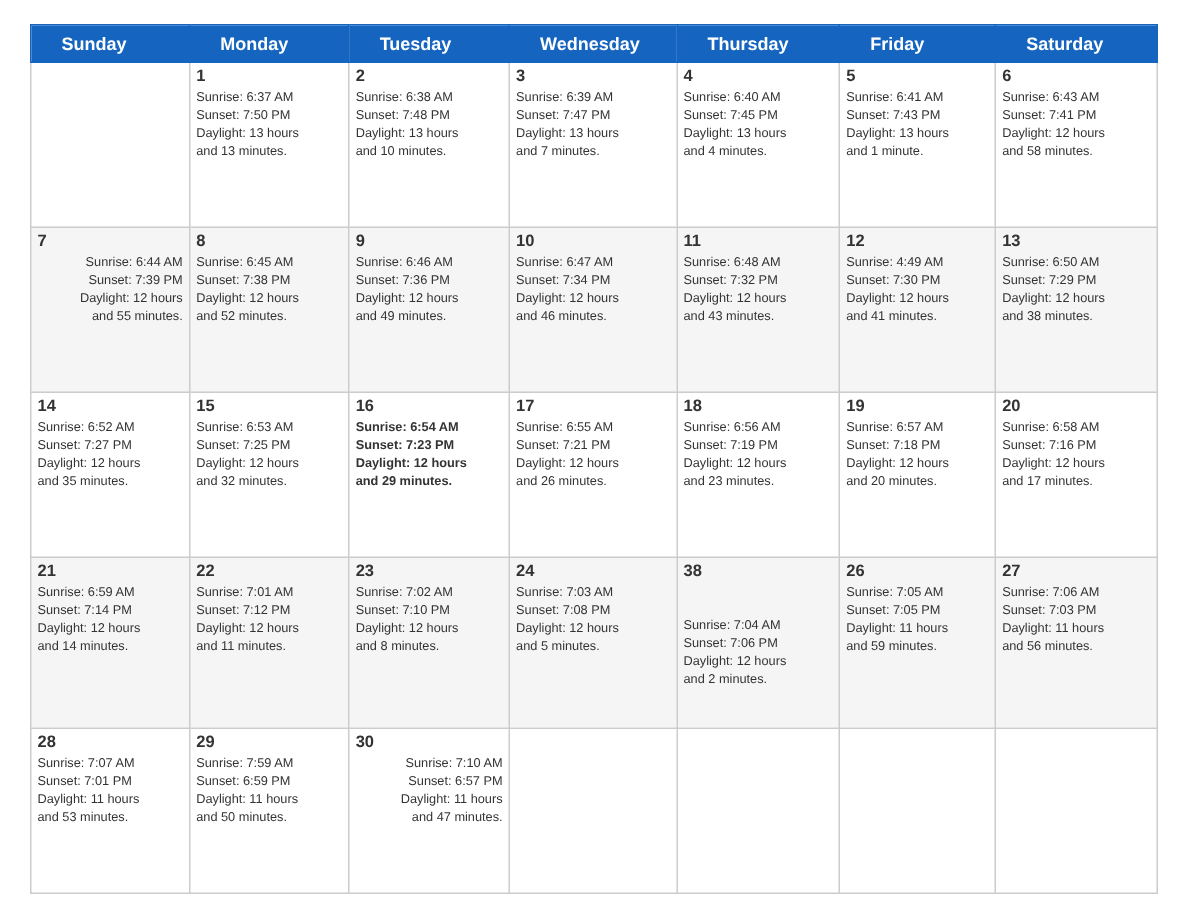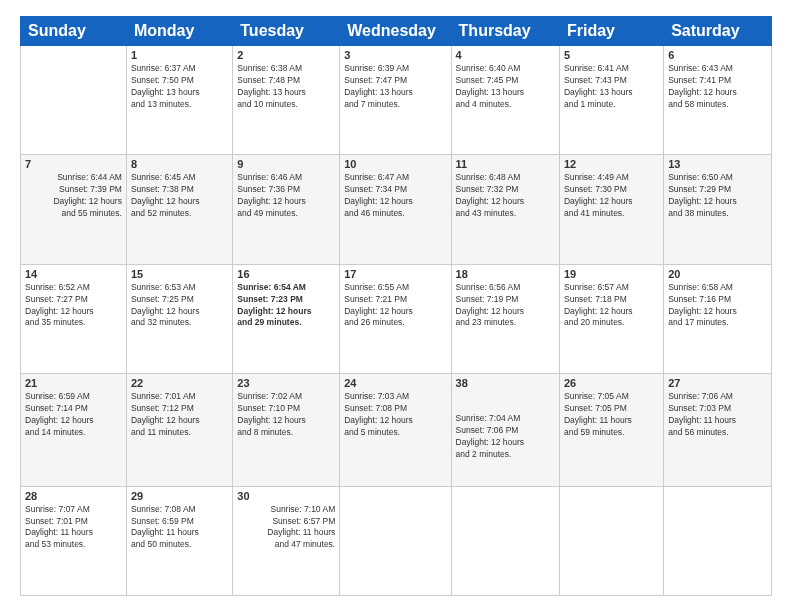--- a/index.html
+++ b/index.html
@@ -47,23 +47,23 @@
     }
     .calendar {
       width: 100%;
       border-collapse: collapse;
       flex: 1;
       font-size: 9.5px;
     }
     .calendar th {
       background-color: #1565c0;
       color: white;
-      padding: 5px 7px;
+      padding: 5px 20px;
       text-align: left;
-      font-size: 16px;
+      font-size: 12px;
       font-weight: bold;
       border: 1px solid #1565c0;
     }
     .calendar td {
       border: 1px solid #ccc;
       vertical-align: top;
       padding: 3px 4px;
       width: 113px;
       height: 88px;
     }
@@ -307,21 +307,21 @@
         <tr class="row-white">
           <td>
             <div class="day-num">28</div>
             <div class="day-info" style="white-space: pre-line;">Sunrise: 7:07 AM
 Sunset: 7:01 PM
 Daylight: 11 hours
 and 53 minutes.</div>
           </td>
           <td>
             <div class="day-num">29</div>
-            <div class="day-info" style="white-space: pre-line;">Sunrise: 7:08 AM
+            <div class="day-info" style="white-space: pre-line;">Sunrise: 7:59 AM
 Sunset: 6:59 PM
 Daylight: 11 hours
 and 50 minutes.</div>
           </td>
           <td>
             <div class="day-num">30</div>
             <div class="day-info" style="white-space: pre-line; text-align: right;">Sunrise: 7:10 AM
 Sunset: 6:57 PM
 Daylight: 11 hours
 and 47 minutes.</div>

